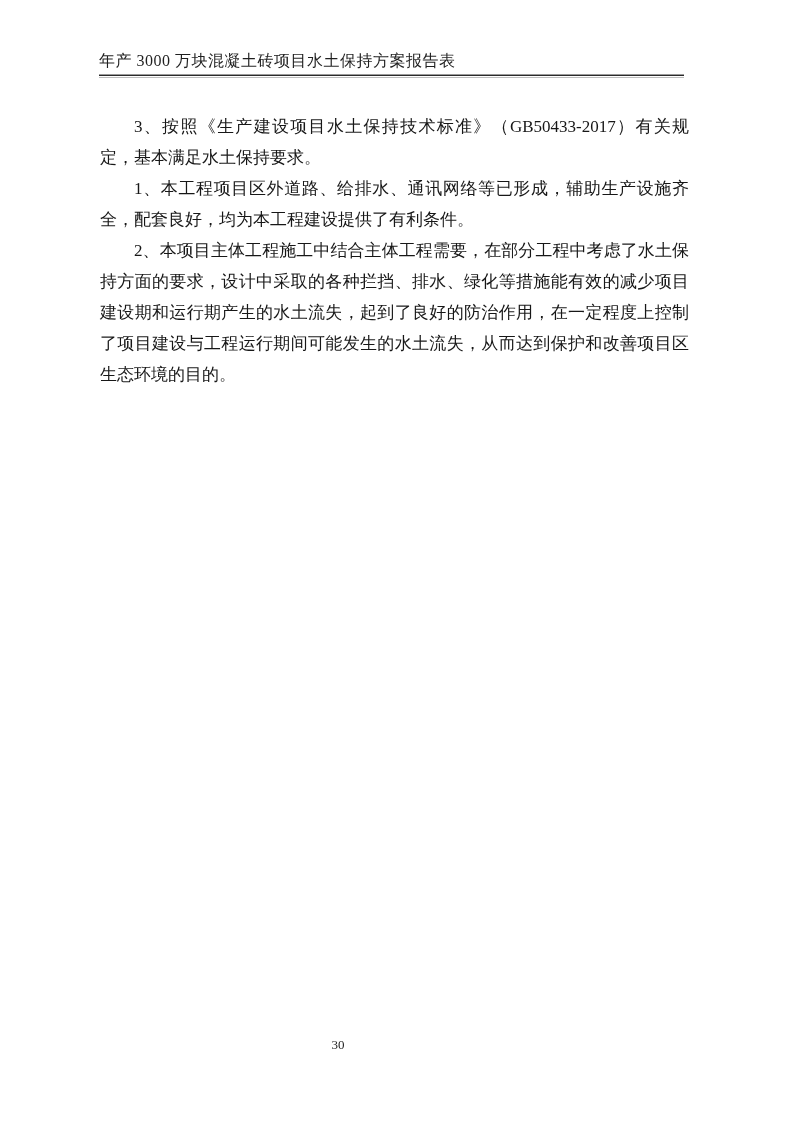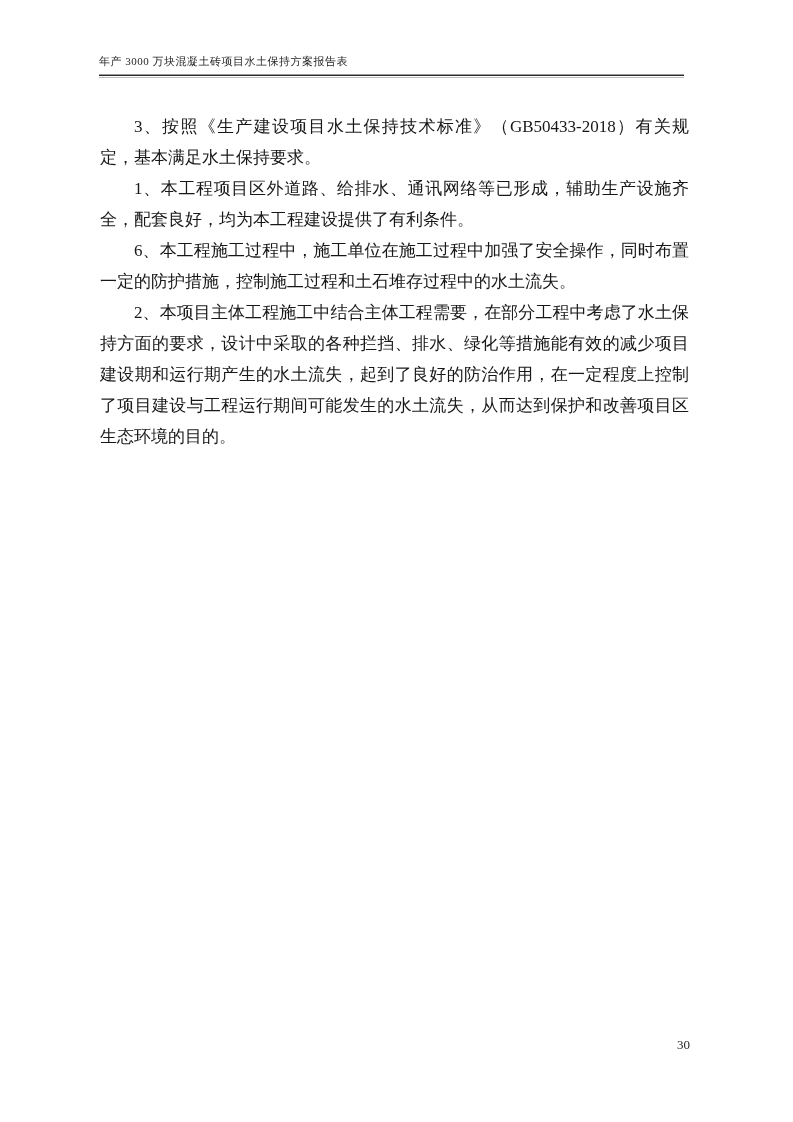--- a/index.html
+++ b/index.html
@@ -15,21 +15,21 @@
     overflow: hidden;
     font-family: "Liberation Serif", "DejaVu Serif", serif;
     color: #1a1a1a;
   }
   .doc-header {
     position: absolute;
     left: 99px;
     top: 52px;
     width: 585px;
     padding-bottom: 5px;
-    font-size: 11px;
+    font-size: 16px;
     line-height: 18px;
     letter-spacing: 0.5px;
     color: #1f1f1f;
     border-bottom: 1px solid #2a2a2a;
     box-shadow: 0 -1px 0 0 #9a9a9a inset;
   }
   .doc-header::after {
     
     content: "";
     position: absolute;
@@ -51,43 +51,42 @@
     color: #171717;
   }
   .doc-body p.para {
     margin: 0;
     padding: 0;
     text-indent: 2em;
     word-break: break-word;
   }
   .page-footer {
     position: absolute;
-    left: 16px;
+    left: 1px;
     top: 1036px;
     width: 674px;
-    text-align: right;
+    text-align: center;
     font-size: 13px;
     line-height: 18px;
     color: #1f1f1f;
   }
 </style>
 </head>
 <body>
 
 <div class="page">
 
   <div class="doc-header">
     <span>年产 3000 万块混凝土砖项目水土保持方案报告表</span>
   </div>
 
   <div class="doc-body" id="paragraphs-container">
 
-  <p class="para">3、按照《生产建设项目水土保持技术标准》（GB50433-2018）有关规定，基本满足水土保持要求。</p>
+  <p class="para">3、按照《生产建设项目水土保持技术标准》（GB50433-2017）有关规定，基本满足水土保持要求。</p>
       <p class="para">1、本工程项目区外道路、给排水、通讯网络等已形成，辅助生产设施齐全，配套良好，均为本工程建设提供了有利条件。</p>
-      <p class="para">6、本工程施工过程中，施工单位在施工过程中加强了安全操作，同时布置一定的防护措施，控制施工过程和土石堆存过程中的水土流失。</p>
       <p class="para">2、本项目主体工程施工中结合主体工程需要，在部分工程中考虑了水土保持方面的要求，设计中采取的各种拦挡、排水、绿化等措施能有效的减少项目建设期和运行期产生的水土流失，起到了良好的防治作用，在一定程度上控制了项目建设与工程运行期间可能发生的水土流失，从而达到保护和改善项目区生态环境的目的。</p>
     </div>
 
   <div class="page-footer">
     <span>30</span>
   </div>
 
 </div>
 
 </body></html>

